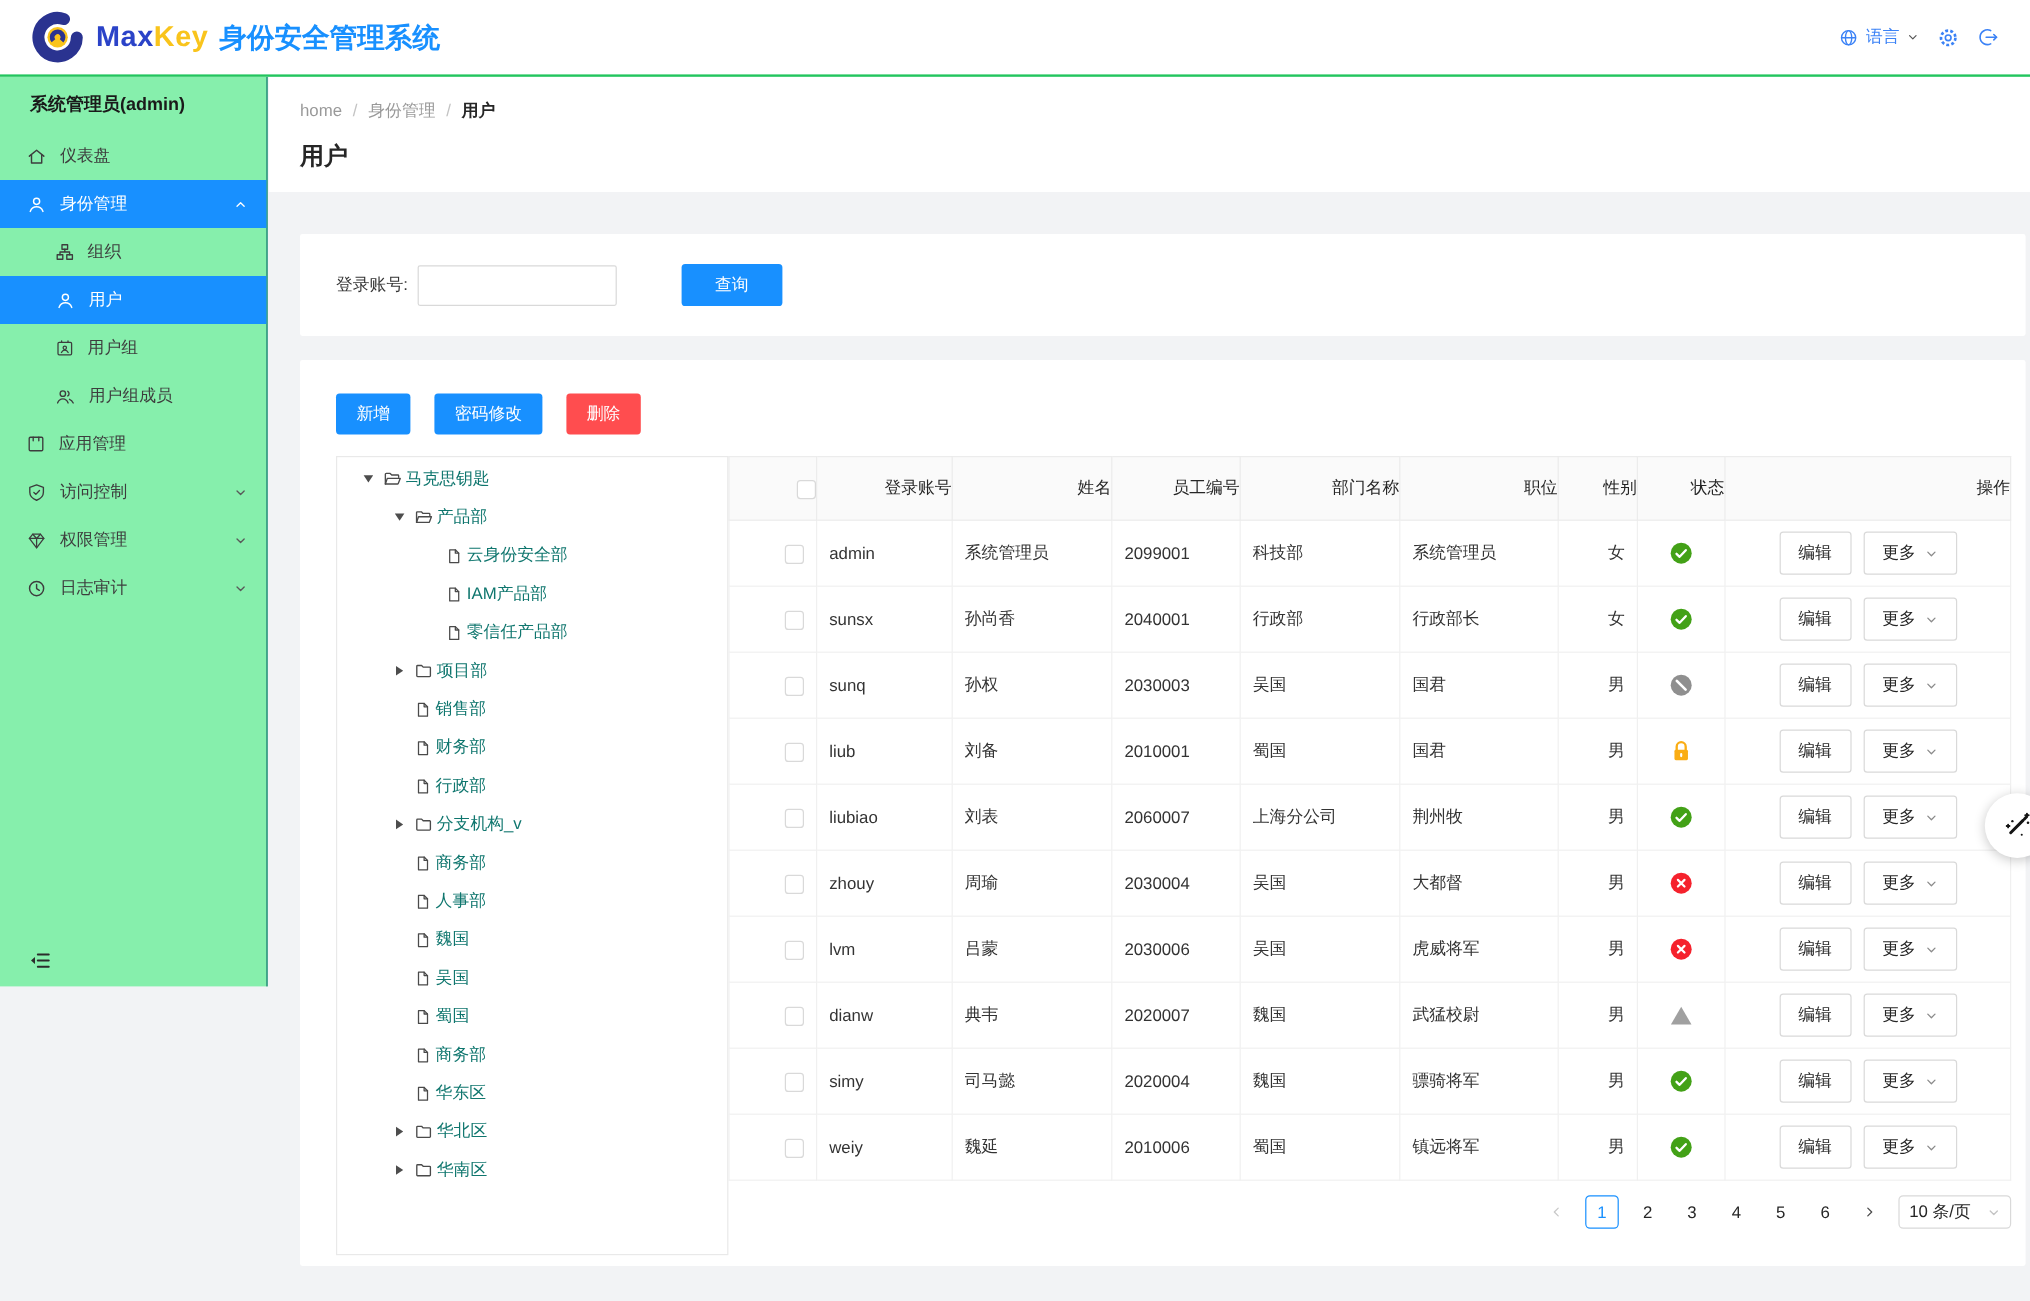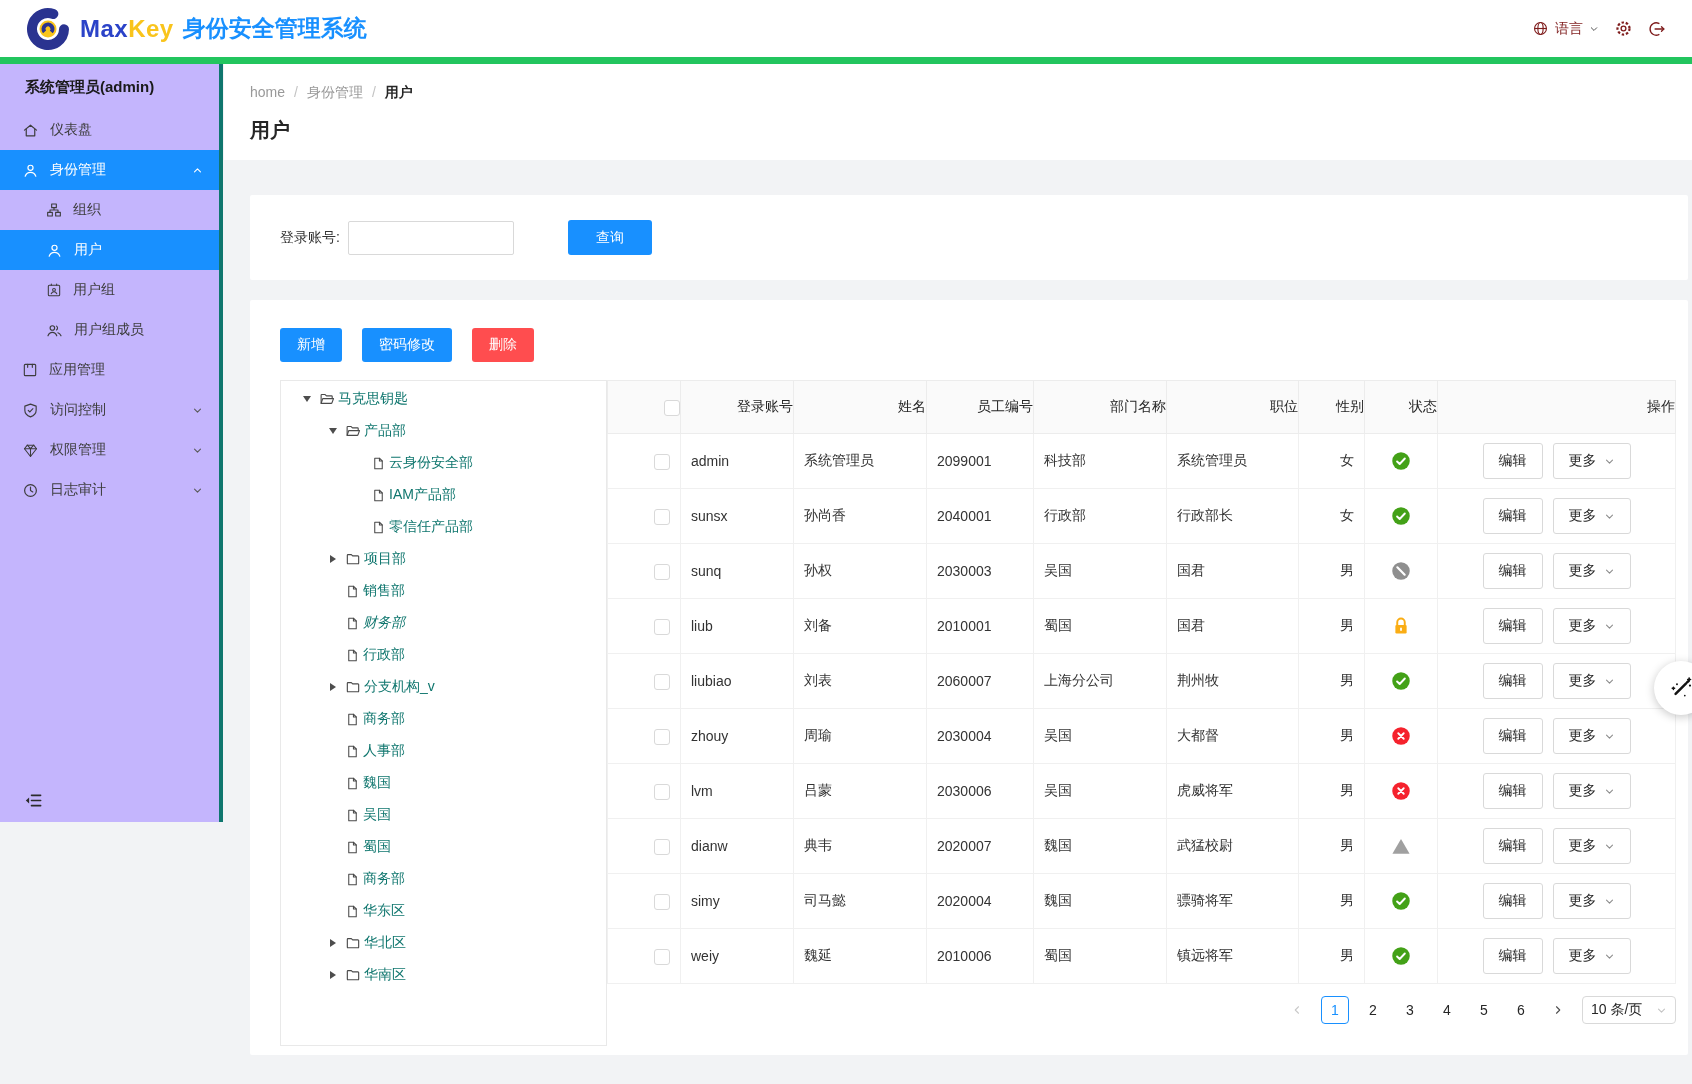--- a/index.html
+++ b/index.html
@@ -1,31 +1,31 @@
 <!DOCTYPE html>
 <html><head>
 <meta charset="utf-8">
 <style>
 *{margin:0;padding:0;box-sizing:border-box}
 body{width:1692px;height:1084px;position:relative;overflow:hidden;background:#f2f3f5;
      font-family:"Liberation Sans","DejaVu Sans",sans-serif;font-size:14px;color:#262626}
 .icon svg{display:block}
 
-.header{position:absolute;top:0;left:0;right:0;height:64px;background:#fff;border-bottom:7px solid #22c55e;
+.header{position:absolute;top:0;left:0;right:0;height:64px;background:#fff;border-bottom:2px solid #22c55e;
         display:flex;align-items:center;padding:0 26px;z-index:6}
 .brand{display:flex;align-items:center;cursor:pointer}
 .logo{width:44px;height:44px;margin-right:10px}
 .brand-title{font-size:24px;font-weight:700;letter-spacing:.5px}
 .brand-max{color:#2b43c8}.brand-key{color:#f9c41c}
 .brand-app{color:#1890ff;font-size:23px;font-weight:700;margin-left:9px}
-.header-right{margin-left:auto;display:flex;align-items:center;gap:15px;color:#7f1d1d}
+.header-right{margin-left:auto;display:flex;align-items:center;gap:15px;color:#3b82f6}
 .hr-item{display:flex;align-items:center;gap:6px;cursor:pointer}
 .hr-item .chev{color:#555}
 
-.sidebar{position:absolute;top:64px;left:0;width:223px;height:758px;background:#c4b5fd;border-right:4px solid #0f766e;z-index:5}
+.sidebar{position:absolute;top:64px;left:0;width:223px;height:758px;background:#86efac;border-right:1px solid #0f766e;z-index:5}
 .side-user{height:46px;display:flex;align-items:center;padding-left:25px;font-size:15px;font-weight:700;color:#1a1a1a}
 .menu-item{height:40px;display:flex;align-items:center;padding-left:22px;cursor:pointer;color:#3d3d3d;position:relative}
 .menu-item.sub{padding-left:46px}
 .menu-item .mi-label{margin-left:11px;font-size:14px}
 .menu-item.active{background:#1890ff;color:#fff}
 .mi-chevron{position:absolute;right:16px;color:#595959}
 .menu-item.active .mi-chevron{color:#fff}
 .side-fold{position:absolute;left:24px;bottom:12px;color:#2b2b2b;cursor:pointer}
 
 .main{position:absolute;top:64px;left:224px;right:0;bottom:0}
@@ -351,21 +351,21 @@
           <div class="tree-node" style="padding-left: 40px;">
             <span class="caret-slot"></span>
             <span class="icon">
               <svg width="15" height="15" viewBox="0 0 24 24" fill="none" stroke="currentColor" stroke-linecap="round" stroke-linejoin="round" stroke-width="1.7">
                 <path d="M6 3.5h7.5L18 8v12.5H6z"></path>
                 <path d="M13.5 3.5V8H18"></path>
               </svg>
             </span>
             <span class="tree-label">销售部</span>
           </div>
-          <div class="tree-node" style="padding-left: 40px; font-style: italic;">
+          <div class="tree-node" style="padding-left: 40px;">
             <span class="caret-slot"></span>
             <span class="icon">
               <svg width="15" height="15" viewBox="0 0 24 24" fill="none" stroke="currentColor" stroke-linecap="round" stroke-linejoin="round" stroke-width="1.7">
                 <path d="M6 3.5h7.5L18 8v12.5H6z"></path>
                 <path d="M13.5 3.5V8H18"></path>
               </svg>
             </span>
             <span class="tree-label">财务部</span>
           </div>
           <div class="tree-node" style="padding-left: 40px;">

